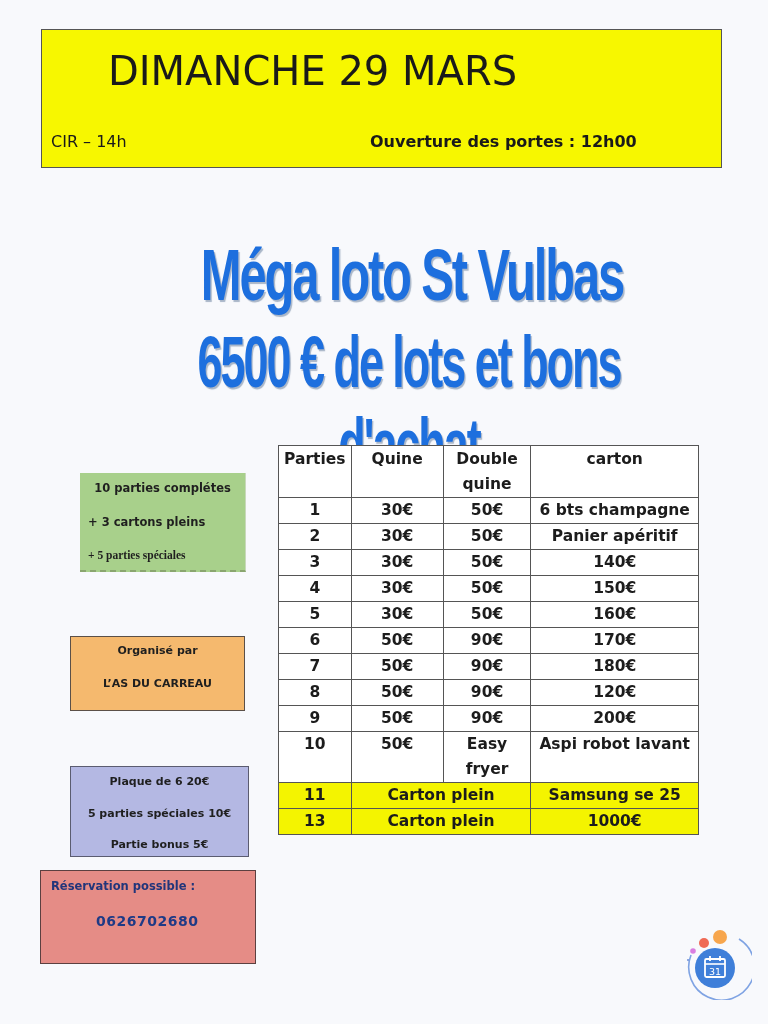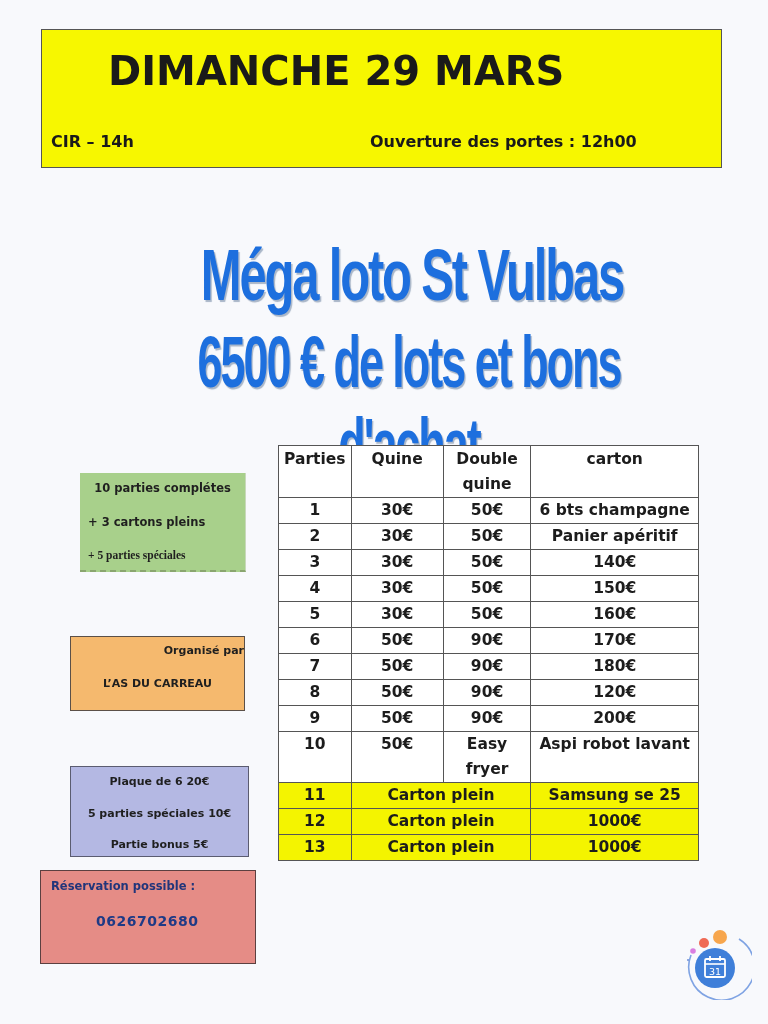--- a/index.html
+++ b/index.html
@@ -15,30 +15,30 @@
       position: absolute;
       left: 41px; top: 29px;
       width: 681px; height: 139px;
       background: #f7f700;
       border: 1.5px solid #555;
     }
     .header-title {
       position: absolute;
       left: 66px; top: 18px;
       font-family: "DejaVu Sans", sans-serif;
-      font-weight: bold;
+      font-weight: normal;
       font-size: 40px;
       letter-spacing: 0px;
       color: #1a1a1a;
     }
     .header-left {
       position: absolute;
       left: 9px; top: 102px;
       font-family: "DejaVu Sans", sans-serif;
-      font-weight: bold;
+      font-weight: normal;
       font-size: 16px;
       color: #1a1a1a;
     }
     .header-right {
       position: absolute;
       left: 328px; top: 102px;
       font-family: "DejaVu Sans", sans-serif;
       font-weight: bold;
       font-size: 16px;
       color: #1a1a1a;
@@ -166,21 +166,21 @@
 <div class="headline headline-1">Méga loto St Vulbas</div>
 <div class="headline headline-2">6500 € de lots et bons d'achat</div>
 
 <div class="side-box box-green">
   <div class="line" style="top:8px;">10 parties complétes</div>
   <div class="line" style="top:42px; text-align:left; padding-left:8px;">+ 3  cartons pleins</div>
   <div class="line" style="top:76px; text-align:left; padding-left:8px;font-family:Liberation Serif, serif;">+ 5 parties spéciales</div>
 </div>
 
 <div class="side-box box-orange">
-  <div class="line" style="top:7px;text-align:right;">Organisé par</div>
+  <div class="line" style="top:7px;">Organisé par</div>
   <div class="line" style="top:40px;">L’AS DU CARREAU</div>
 </div>
 
 <div class="side-box box-purple">
   <div class="line" style="top:8px;">Plaque de 6    20€</div>
   <div class="line" style="top:40px;">5 parties spéciales 10€</div>
   <div class="line" style="top:71px;">Partie bonus 5€</div>
 </div>
 
 <div class="side-box box-red">
@@ -269,25 +269,20 @@
       <div>fryer</div>
     </td>
     <td class="two-line">Aspi robot lavant</td>
   </tr>
   <tr class="special">
     <td>11</td>
     <td colspan="2">Carton plein</td>
     <td>Samsung se 25</td>
   </tr>
   <tr class="special">
-    <td>12</td>
-    <td colspan="2">Carton plein</td>
-    <td>1000€</td>
-  </tr>
-  <tr class="special">
     <td>13</td>
     <td colspan="2">Carton plein</td>
     <td>1000€</td>
   </tr>
 </tbody>
   </table>
 
 <div class="cal-widget">
   <svg width="75" height="75" viewBox="0 0 75 75">
     <path d="M 14 30 A 33 33 0 1 0 62 14" fill="none" stroke="#7fa3e3" stroke-width="1.6"></path>

